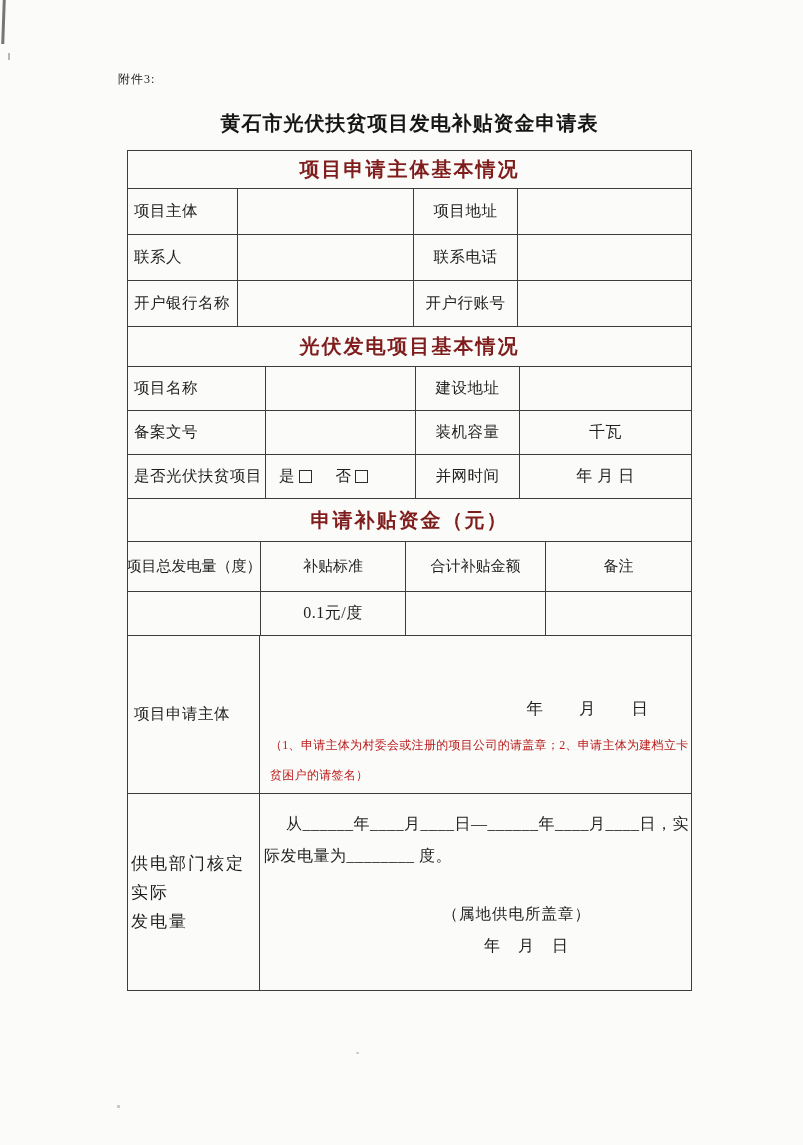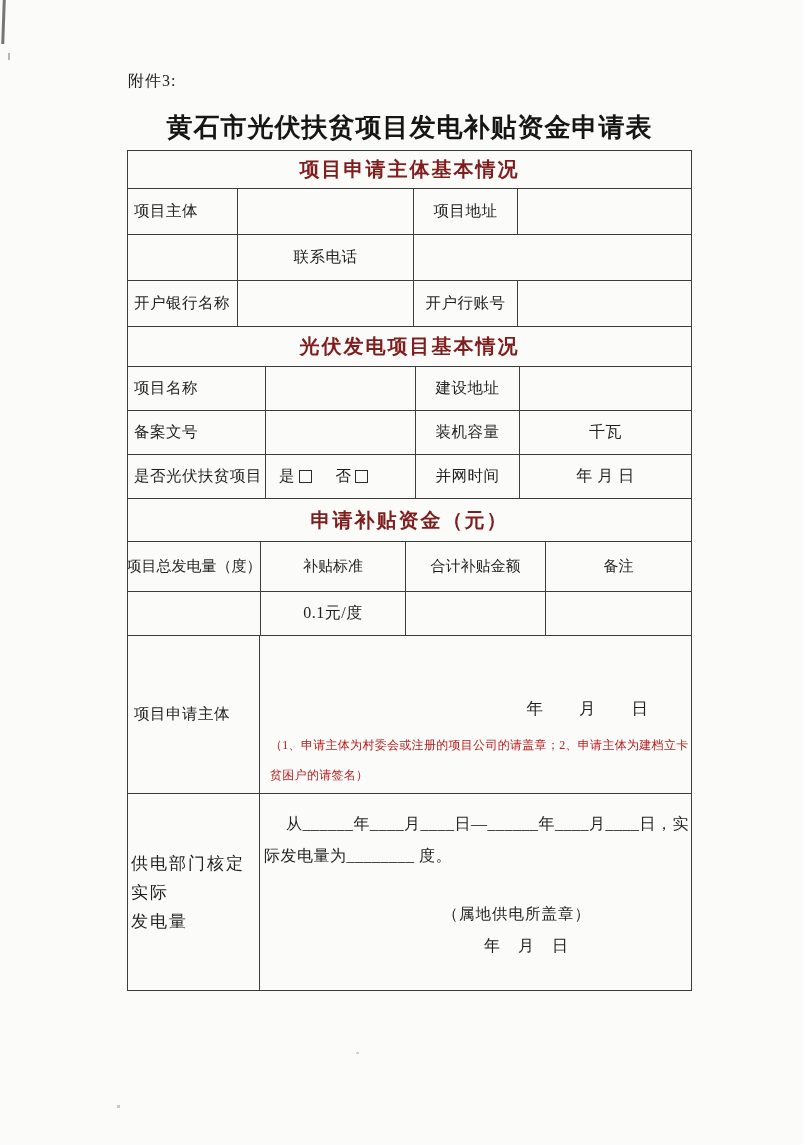--- a/index.html
+++ b/index.html
@@ -12,27 +12,27 @@
     overflow:hidden;
   }
   
   .artifact { position:absolute; background:#555; }
   .artifact.a1 { left:2px; top:0; width:3px; height:44px; opacity:.8; transform:rotate(2deg); }
   .artifact.a2 { left:8px; top:53px; width:2px; height:7px; background:#9a9a9a; opacity:.7; }
   .artifact.a3 { left:117px; top:1105px; width:3px; height:3px; background:#c9c9c6; }
   .artifact.a4 { left:356px; top:1052px; width:3px; height:2px; background:#d2d2cf; }
 
   .attachment {
-    position:absolute; left:128px; top:71px;
-    font-size:16px; letter-spacing:1px;
+    position:absolute; left:118px; top:71px;
+    font-size:12px; letter-spacing:1px;
   }
   .title {
     position:absolute; left:117px; top:110px; width:585px;
     text-align:center; font-family:"Liberation Sans", sans-serif;
-    font-weight:700; font-size:26px; letter-spacing:1px; color:#161616;
+    font-weight:700; font-size:20px; letter-spacing:1px; color:#161616;
   }
 
   .form-table {
     position:absolute; left:127px; top:150px; width:565px;
     border:1.7px solid #3d3d3d;
     background:transparent;
   }
   .row { display:grid; border-bottom:1.6px solid #3d3d3d; }
   .row:last-child { border-bottom:none; }
   .cell { border-right:1.6px solid #3d3d3d; display:flex; align-items:center; overflow:hidden; }
@@ -95,20 +95,21 @@
     <div class="cell sec-h">项目申请主体基本情况</div>
   </div>
 
   <div class="row cols-a h-ra">
     <div class="cell lab">项目主体</div>
     <div class="cell val"></div>
     <div class="cell lab2">项目地址</div>
     <div class="cell val"></div>
   </div>
   <div class="row cols-a h-ra">
+    <div class="cell lab">联系人</div>
     <div class="cell val"></div>
     <div class="cell lab2">联系电话</div>
     <div class="cell val"></div>
   </div>
   <div class="row cols-a h-ra">
     <div class="cell lab">开户银行名称</div>
     <div class="cell val"></div>
     <div class="cell lab2">开户行账号</div>
     <div class="cell val"></div>
   </div>

